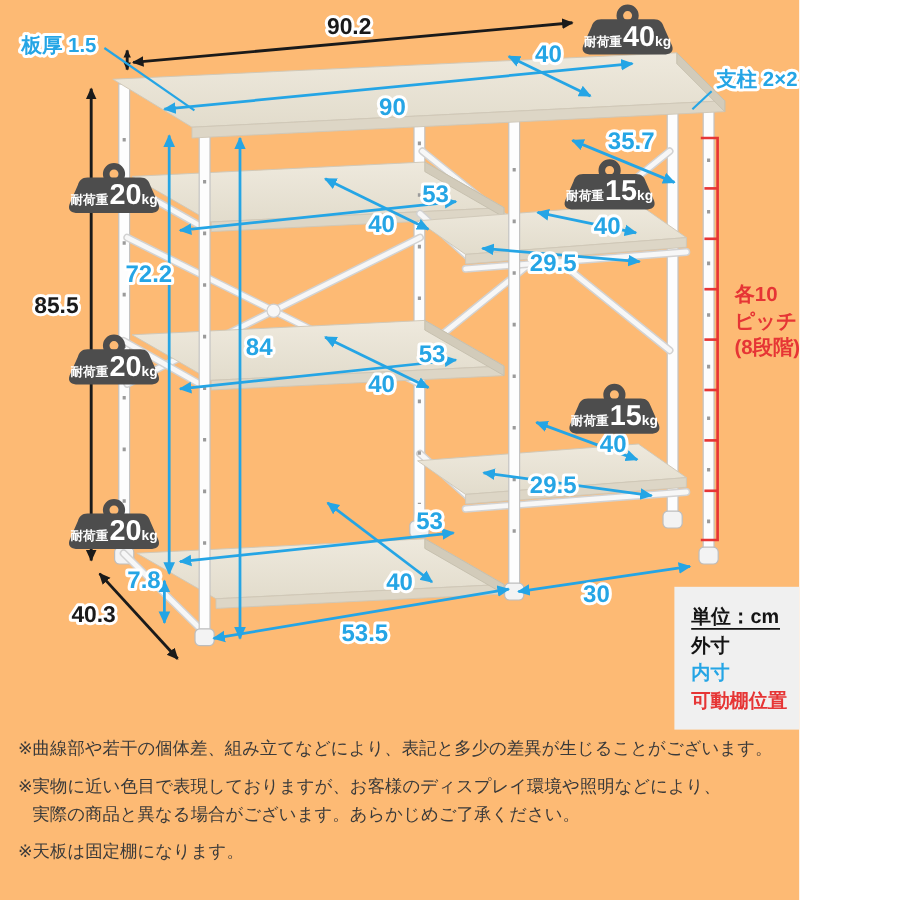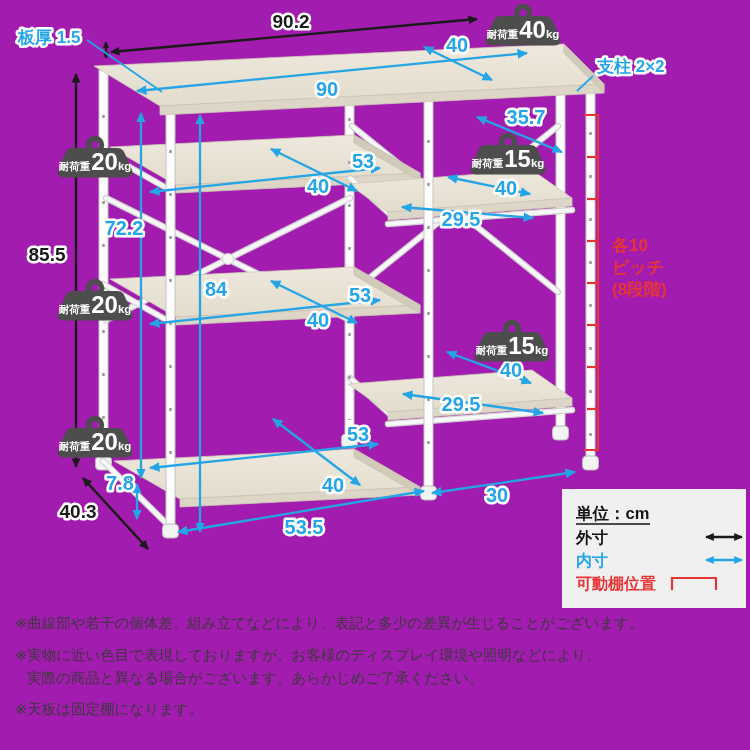--- a/index.html
+++ b/index.html
@@ -1,16 +1,16 @@
 <!DOCTYPE html>
 <html><head>
 <meta charset="utf-8">
 <style>
   html,body{margin:0;padding:0;background:#ffffff;}
-  .stage{position:relative;width:750px;height:750px;background:#a21caf;overflow:hidden;
+  .stage{position:relative;width:666px;height:750px;background:#fdba74;overflow:hidden;
          font-family:"Liberation Sans","DejaVu Sans",sans-serif;}
   svg{display:block;}
   
   .leg{fill:#fdfdfd;stroke:#c3c3c3;stroke-width:1;}
   .foot{fill:#f3f3f3;stroke:#bdbdbd;stroke-width:1;}
   .woodtop{fill:url(#gw);stroke:#cfc8b8;stroke-width:0.8;}
   .woodface{fill:#ddd6c6;stroke:#cfc8b8;stroke-width:0.8;}
   .woodend{fill:#d2cbba;stroke:#c6bfae;stroke-width:0.8;}
   .railA{stroke:#d2d2d2;stroke-width:6.5;fill:none;stroke-linecap:round;}
   .railB{stroke:#f7f7f7;stroke-width:4;fill:none;stroke-linecap:round;}

